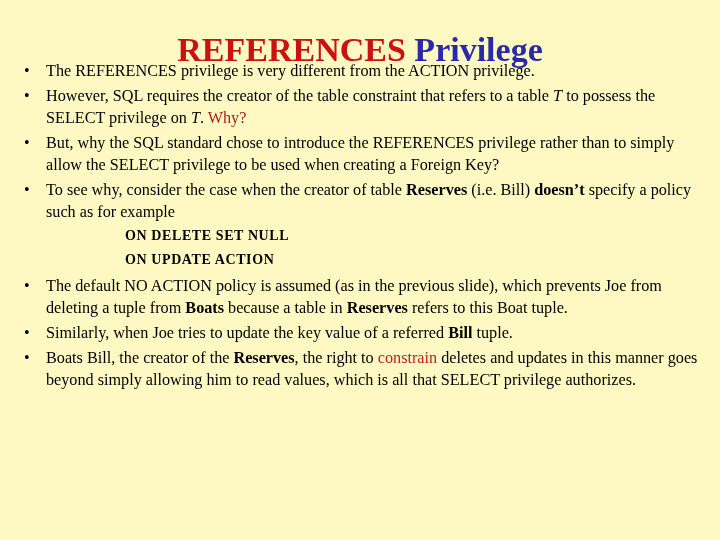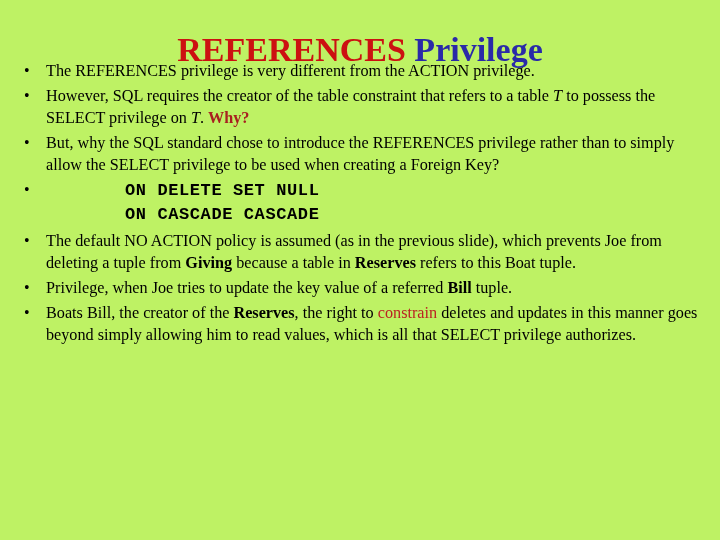--- a/index.html
+++ b/index.html
@@ -11,21 +11,21 @@
     height: 540px;
     background: #ffffff;
     font-family: "Liberation Serif", "DejaVu Serif", serif;
     color: #000000;
     overflow: hidden;
   }
   .slide {
     position: relative;
     width: 720px;
     height: 540px;
-    background: #bef264;
+    background: #fef9c3;
   }
   .slide-title {
     position: absolute;
     top: 6px;
     left: 0;
     width: 720px;
     text-align: center;
     font-size: 34px;
     line-height: 42px;
     letter-spacing: 0px;
@@ -57,31 +57,31 @@
     color: #000000;
   }
   .bullet-text {
     display: block;
   }
   .code-block {
     margin: 1px 0 1px 0;
     padding-left: 79px;
   }
   .code-line {
-    font-family: Liberation Mono, monospace;
+    font-family: Liberation Serif, serif;
     font-weight: bold;
-    font-size: 17px;
+    font-size: 14px;
     line-height: 24px;
     letter-spacing: 0.6px;
     color: #000000;
     white-space: pre;
   }
   b, .b { font-weight: bold; }
   i, .i { font-style: italic; }
-  .red-accent { color: #A82020; font-weight: bold; text-align: right; }
+  .red-accent { color: #A82020; font-weight: normal; text-align: right; }
   .red-word { color: #BB2222; font-weight: normal; }
 </style>
 </head>
 <body>
 
 <div class="slide">
 
   <h1 class="slide-title">
     <span class="title-red">REFERENCES</span><span>&nbsp;</span><span class="title-blue">Privilege</span>
   </h1>
@@ -94,32 +94,33 @@
       <div class="bullet-item">
         <span class="bullet-marker">•</span>
         <span class="bullet-text"><span>However, SQL requires the creator of the table constraint that refers to a table </span><span class="i">T</span><span> to possess the SELECT privilege on </span><span class="i">T</span><span>. </span><span class="red-accent">Why?</span></span>
       </div>
       <div class="bullet-item">
         <span class="bullet-marker">•</span>
         <span class="bullet-text"><span>But, why the SQL standard chose to introduce the REFERENCES privilege rather than to simply allow the SELECT privilege to be used when creating a Foreign Key?</span></span>
       </div>
       <div class="bullet-item">
         <span class="bullet-marker">•</span>
+        <span class="bullet-text"><span>To see why, consider the case when the creator of table </span><span class="b">Reserves</span><span> (i.e. Bill) </span><span class="b">doesn’t</span><span> specify a policy such as for example</span></span>
         <div class="code-block">
           <div class="code-line">ON DELETE SET NULL</div>
-          <div class="code-line">ON CASCADE CASCADE</div>
+          <div class="code-line">ON UPDATE ACTION</div>
         </div>
       </div>
       <div class="bullet-item">
         <span class="bullet-marker">•</span>
-        <span class="bullet-text"><span>The default NO ACTION policy is assumed (as in the previous slide), which prevents Joe from deleting a tuple from </span><span class="b">Giving</span><span> because a table in </span><span class="b">Reserves</span><span> refers to this Boat tuple.</span></span>
+        <span class="bullet-text"><span>The default NO ACTION policy is assumed (as in the previous slide), which prevents Joe from deleting a tuple from </span><span class="b">Boats</span><span> because a table in </span><span class="b">Reserves</span><span> refers to this Boat tuple.</span></span>
       </div>
       <div class="bullet-item">
         <span class="bullet-marker">•</span>
-        <span class="bullet-text"><span>Privilege, when Joe tries to update the key value of a referred </span><span class="b">Bill</span><span> tuple.</span></span>
+        <span class="bullet-text"><span>Similarly, when Joe tries to update the key value of a referred </span><span class="b">Bill</span><span> tuple.</span></span>
       </div>
       <div class="bullet-item">
         <span class="bullet-marker">•</span>
         <span class="bullet-text"><span>Boats Bill, the creator of the </span><span class="b">Reserves</span><span>, the right to </span><span class="red-word">constrain</span><span> deletes and updates in this manner goes beyond simply allowing him to read values, which is all that SELECT privilege authorizes.</span></span>
       </div>
     </div>
 
 </div>
 
 </body></html>

